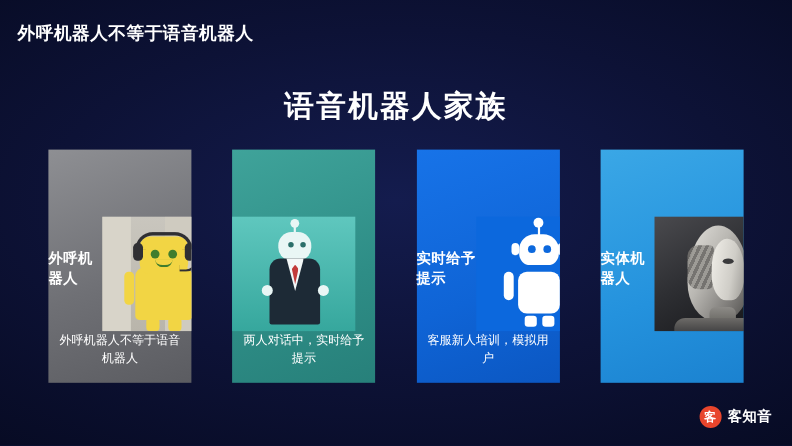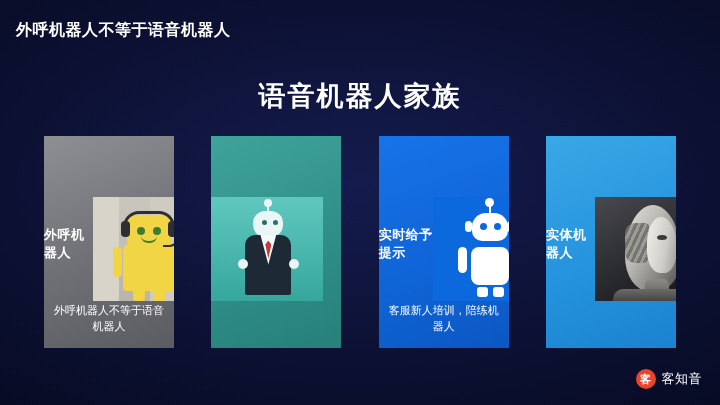--- a/index.html
+++ b/index.html
@@ -258,21 +258,21 @@
     display:flex; align-items:center; gap:6px;
   }
   .logo-mark {
     width:20px; height:20px; border-radius:50%;
     background:#e8452c;
     color:#ffffff;
     font-size:11px; font-weight:bold;
     display:flex; align-items:center; justify-content:center;
   }
   .logo-text {
-    color:#ffffff; font-size:13px; font-weight:normal; letter-spacing:0.5px;
+    color:#ffffff; font-size:13px; font-weight:bold; letter-spacing:0.5px;
   }
 </style>
 </head>
 <body>
 
 <div class="bg"></div>
 
 <div class="slide-title">外呼机器人不等于语音机器人</div>
 
 <div class="main-title">语音机器人家族</div>
@@ -307,39 +307,40 @@
         <div class="ant"></div>
       <div class="head"></div>
       <div class="eye l"></div>
         <div class="eye r"></div>
       <div class="suit"></div>
       <div class="shirt"></div>
       <div class="tie"></div>
       <div class="hand l"></div>
         <div class="hand r"></div>
     </div>
+    <div class="card-desc">两人对话中，实时给予提示</div>
   </div>
 
   <div class="card card-3">
     <div class="card-title">实时给予提示</div>
     <div class="card-art art3">
       <div class="antdot"></div>
         <div class="ant"></div>
       <div class="earr l"></div>
         <div class="earr r"></div>
       <div class="head"></div>
       <div class="eye l"></div>
         <div class="eye r"></div>
       <div class="arm l"></div>
         <div class="arm r"></div>
       <div class="body"></div>
       <div class="leg l"></div>
         <div class="leg r"></div>
     </div>
-    <div class="card-desc">客服新人培训，陪练机器人</div>
+    <div class="card-desc">客服新人培训，模拟用户</div>
   </div>
 
   <div class="card card-4">
     <div class="card-title">实体机器人</div>
     <div class="card-art art4">
       <div class="skull"></div>
       <div class="panel"></div>
       <div class="face"></div>
       <div class="eye"></div>
       <div class="neck"></div>

